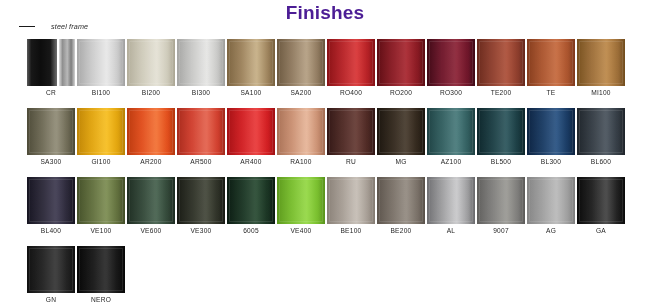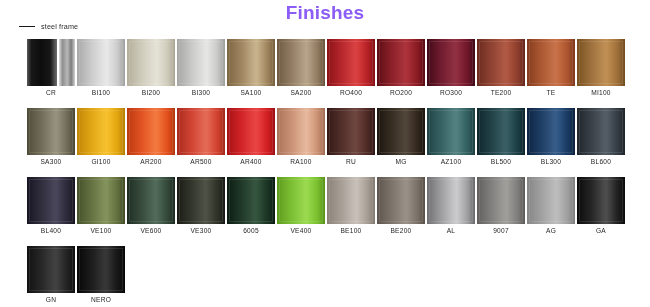--- a/index.html
+++ b/index.html
@@ -24,29 +24,30 @@
   }
   #page-title {
     position: absolute;
     left: 0;
     right: 0;
     top: 2px;
     text-align: center;
     font-size: 19px;
     font-weight: bold;
     letter-spacing: 0.2px;
-    color: #8b5cf6;
+    color: #4c1d95;
   }
   #legend {
     position: absolute;
     left: 19px;
     top: 22px;
     display: flex;
     align-items: center;
-    gap: 6px;
+    gap: 16px;
+    font-style: italic;
   }
   #legend .legend-rule {
     display: block;
     width: 16px;
     height: 0;
     border-top: 1.4px solid #1a1a1a;
   }
   #legend .legend-label {
     font-size: 7.2px;
     color: #2b2b2b;

